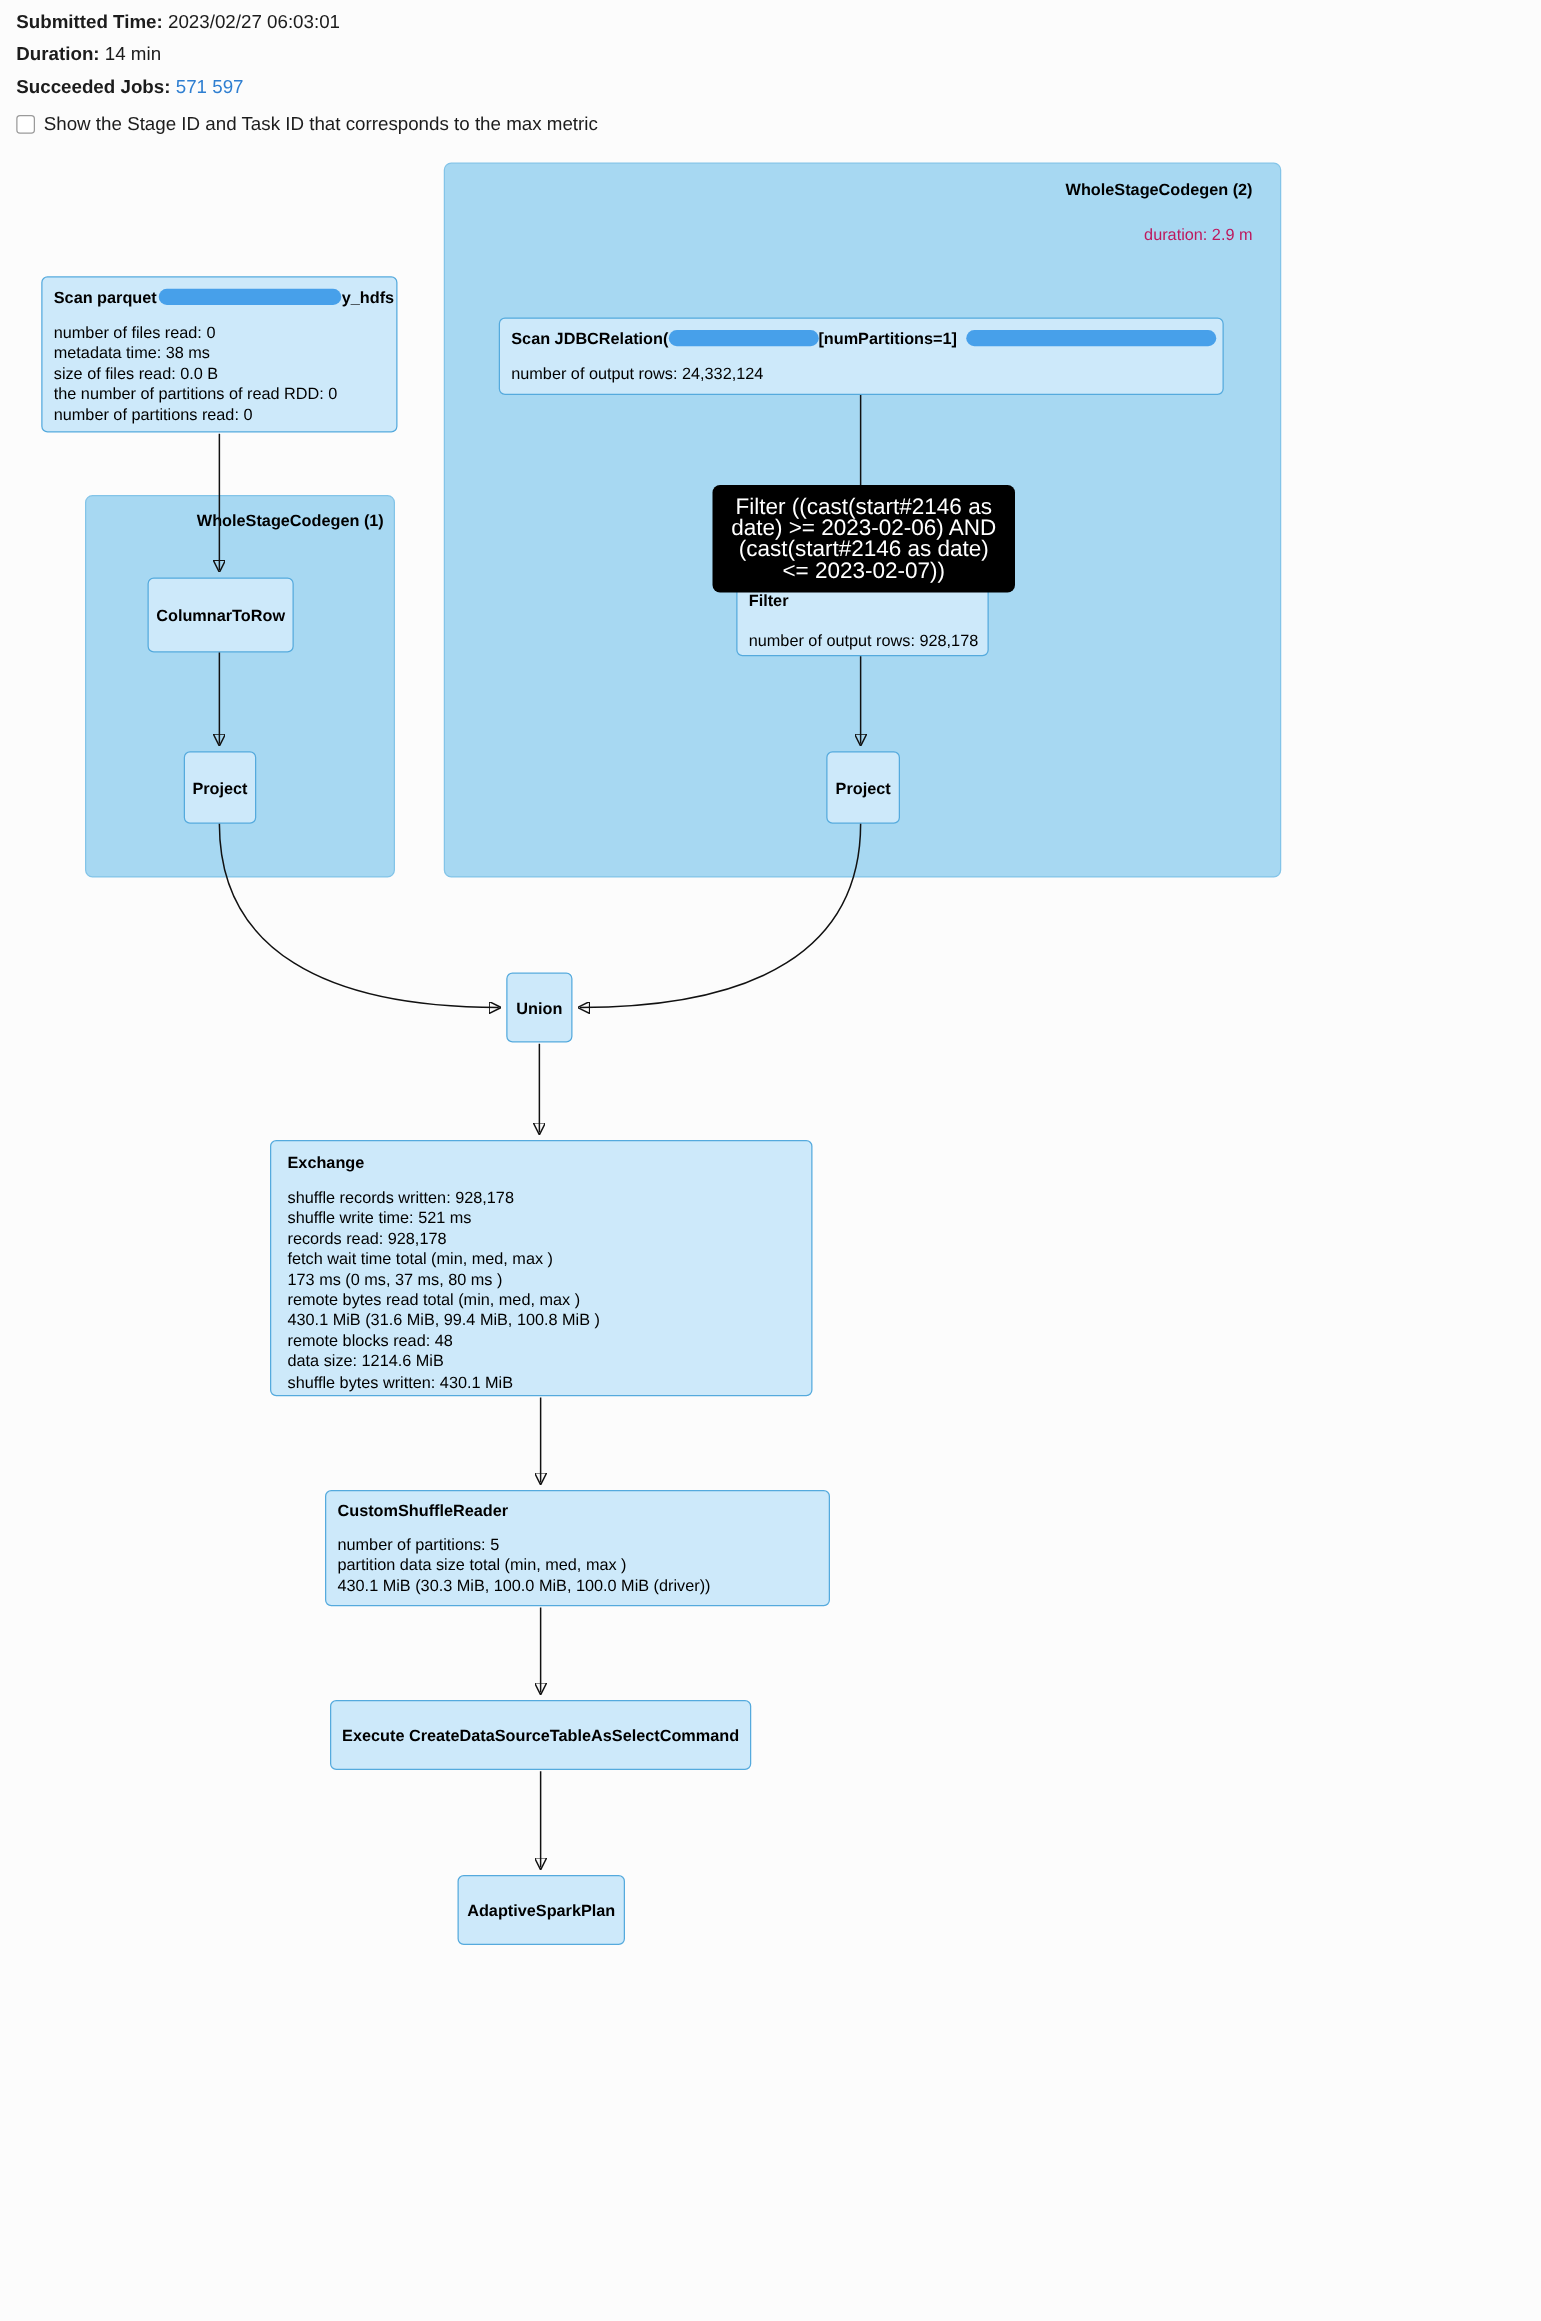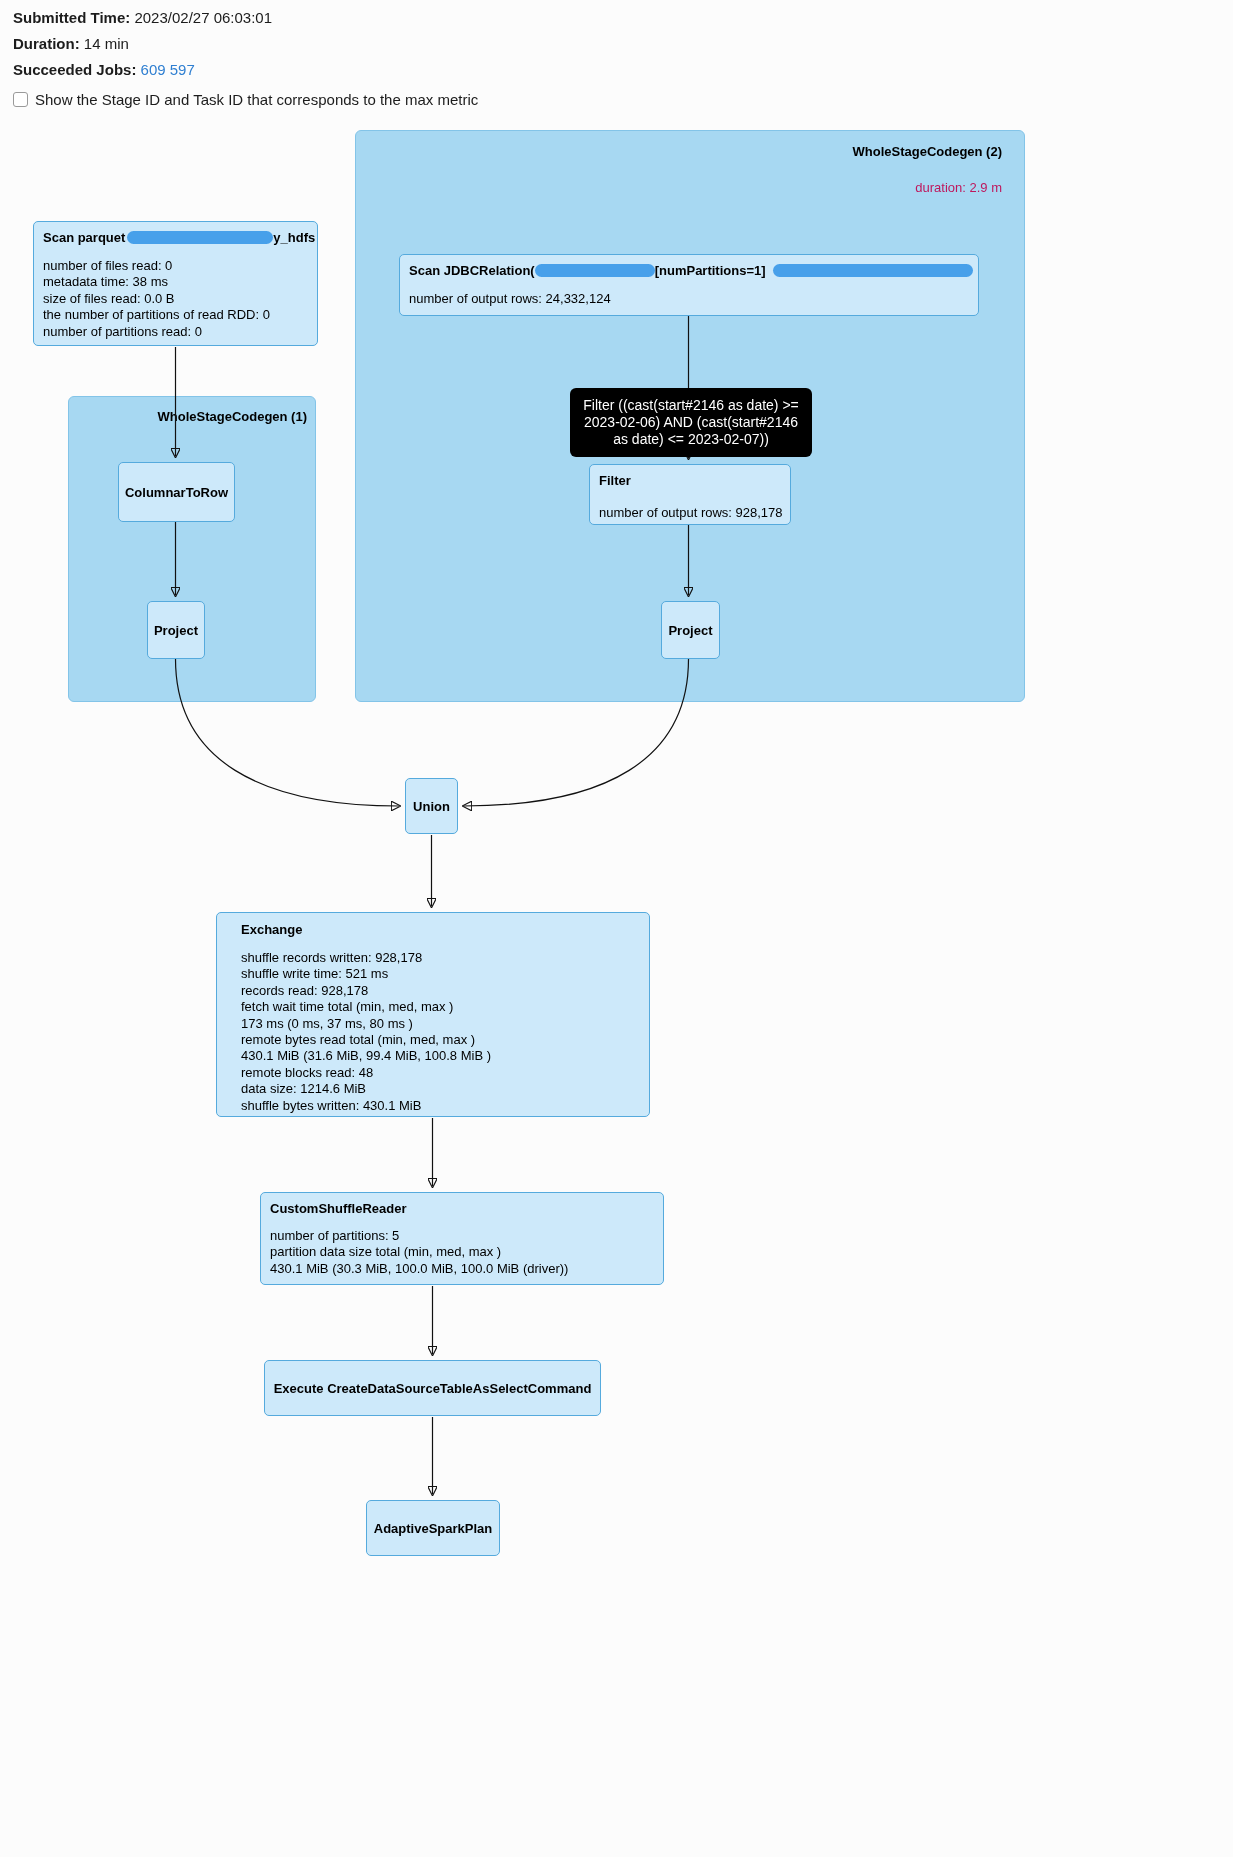--- a/index.html
+++ b/index.html
@@ -26,38 +26,38 @@
   .node { position:absolute; background:#cde9fa; border:1px solid #55aadd; border-radius:5px; font-size:13px; color:#000; z-index:3; }
   .node.pad { padding:7px 9px; }
   .node.center { display:flex; align-items:center; justify-content:center; font-weight:bold; text-align:center; padding:4px; }
   .nt { font-weight:bold; white-space:nowrap; }
   .title-row { white-space:nowrap; line-height:17px; }
   .redact { display:inline-block; height:13px; background:#47a0ea; border-radius:7px; vertical-align:-2px; }
   .metrics { margin-top:13px; }
   .metric { line-height:16.4px; white-space:nowrap; }
 
   .tooltip { position:absolute; left:570px; top:388px; width:242px; background:#000; color:#fff;
-             border-radius:6px; padding:9px 10px; font-size:14px; line-height:17px; text-align:center; z-index:5; }
+             border-radius:6px; padding:9px 10px; font-size:18px; line-height:17px; text-align:center; z-index:5; }
 </style>
 </head>
 <body>
 
 <div class="page">
 
   <div class="hline" style="top:8px">
     <span class="b">Submitted Time:</span>
     <span>2023/02/27 06:03:01</span>
   </div>
   <div class="hline" style="top:34px">
     <span class="b">Duration:</span>
     <span>14 min</span>
   </div>
   <div class="hline" style="top:60px">
     <span class="b">Succeeded Jobs:</span>
-    <a class="joblink">609</a>
+    <a class="joblink">571</a>
     <a class="joblink">597</a>
   </div>
   <label class="chkrow">
     <input type="checkbox" style="">
     <span>Show the Stage ID and Task ID that corresponds to the max metric</span>
   </label>
 
   <svg class="edges" width="1233" height="1857">
     <defs>
       <marker id="arrow" viewBox="0 0 10 10" refX="8" refY="5" markerWidth="8" markerHeight="8" orient="auto">
@@ -121,21 +121,21 @@
       <div class="metric">number of partitions read: 0</div>
     </div>
   </div>
 
   <div class="tooltip">Filter ((cast(start#2146 as date) &gt;= 2023-02-06) AND (cast(start#2146 as date) &lt;= 2023-02-07))</div>
 
   <div class="node center" style="left:405px; top:778px; width:53px; height:56px;">
     <span>Union</span>
   </div>
 
-  <div class="node pad" style="left:216px; top:912px; width:434px; height:205px; padding:8px 24px;">
+  <div class="node pad" style="left:216px; top:912px; width:434px; height:205px; padding:8px 13px;">
     <div class="title-row"><span class="nt">Exchange</span></div>
     <div class="metrics" style="margin-top:12px;">
       <div class="metric">shuffle records written: 928,178</div>
       <div class="metric">shuffle write time: 521 ms</div>
       <div class="metric">records read: 928,178</div>
       <div class="metric">fetch wait time total (min, med, max )</div>
       <div class="metric">173 ms (0 ms, 37 ms, 80 ms )</div>
       <div class="metric">remote bytes read total (min, med, max )</div>
       <div class="metric">430.1 MiB (31.6 MiB, 99.4 MiB, 100.8 MiB )</div>
       <div class="metric">remote blocks read: 48</div>

